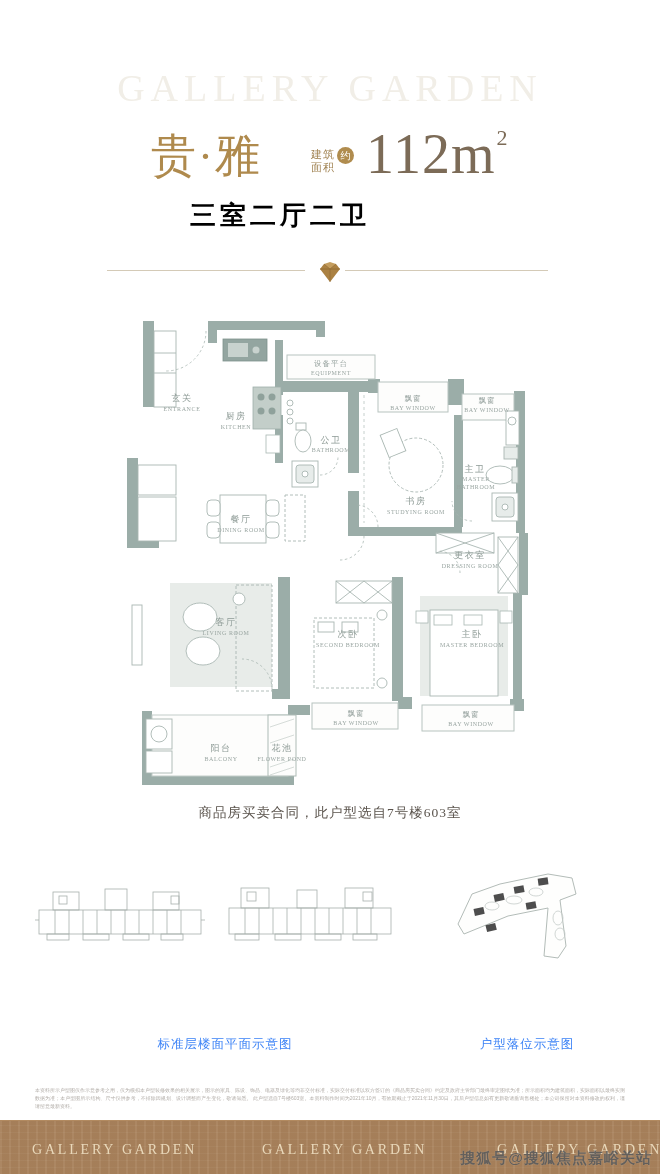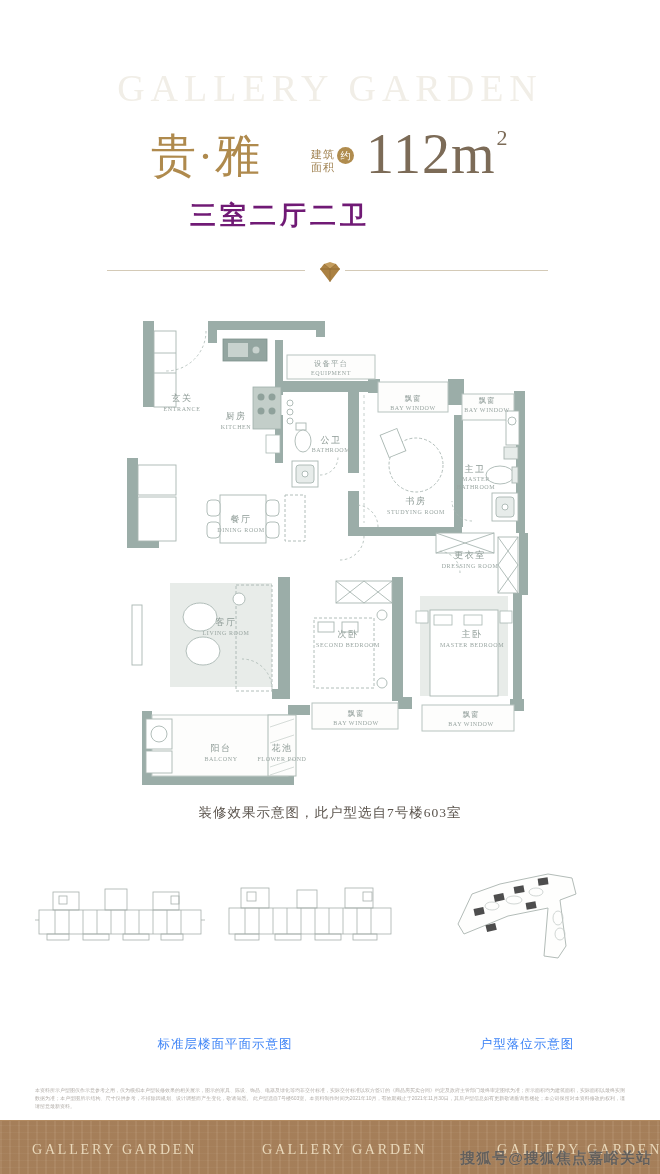--- a/index.html
+++ b/index.html
@@ -10,21 +10,21 @@
     font-size:38px;letter-spacing:6px;color:#f1eee7;font-weight:400;white-space:nowrap;}
   .unit-name{position:absolute;left:151px;top:126px;font-size:45px;font-weight:normal;
     color:#af8a4d;letter-spacing:2px;}
   .area-cn{position:absolute;left:311px;top:148px;font-size:11px;line-height:13px;
     color:#a08251;letter-spacing:1px;}
   .approx-badge{position:absolute;left:337px;top:147px;width:17px;height:17px;border-radius:50%;
     background:#b08c4e;color:#fff;font-size:10px;line-height:17px;text-align:center;}
   .area-value{position:absolute;left:366px;top:122px;font-size:56px;color:#7c6b57;letter-spacing:1px;}
   .area-value sup{font-size:22px;vertical-align:28px;margin-left:1px;}
   .subtitle{position:absolute;left:0;top:198px;width:560px;text-align:center;
-    font-size:26px;letter-spacing:4px;color:#701a75;font-weight:bold;}
+    font-size:26px;letter-spacing:4px;color:#000000;font-weight:bold;}
   .divider-line{position:absolute;top:270px;height:1px;background:#d4cab7;}
   .divider-line.l{left:107px;width:198px;}
   .divider-line.r{left:345px;width:203px;}
   .gem{position:absolute;left:314px;top:258px;}
   
   #plan{position:absolute;left:120px;top:315px;}
   .zh-label{font-size:9px;fill:#8e9b96;letter-spacing:1.5px;}
   .en-label{font-size:6px;fill:#9aa6a2;letter-spacing:0.6px;}
   .zh-small{font-size:7.5px;fill:#95a19d;letter-spacing:1px;}
   .plan-caption{position:absolute;left:0;top:804px;width:660px;text-align:center;
@@ -265,21 +265,21 @@
       <text class="en-label" x="236" y="410">BAY WINDOW</text>
       <text class="zh-small" x="351" y="402">飘窗</text>
       <text class="en-label" x="351" y="411">BAY WINDOW</text>
       <text class="zh-label" x="101" y="436">阳台</text>
       <text class="en-label" x="101" y="446">BALCONY</text>
       <text class="zh-label" x="162" y="436">花池</text>
       <text class="en-label" x="162" y="446">FLOWER POND</text>
     </g>
   </svg>
 
-  <div class="plan-caption">装修效果示意图，此户型选自7号楼603室</div>
+  <div class="plan-caption">商品房买卖合同，此户型选自7号楼603室</div>
 
   <svg id="floor-diagrams" width="360" height="80" viewBox="0 0 360 80">
     <g fill="none" stroke="#a7b0ac" stroke-width="0.8">
       <rect x="4" y="30" width="162" height="24"></rect>
       <rect x="18" y="12" width="26" height="18"></rect>
         <rect x="24" y="16" width="8" height="8"></rect>
       <rect x="70" y="9" width="22" height="21"></rect>
       <rect x="118" y="12" width="26" height="18"></rect>
         <rect x="136" y="16" width="8" height="8"></rect>
       <line x1="20" y1="30" x2="20" y2="54"></line>

